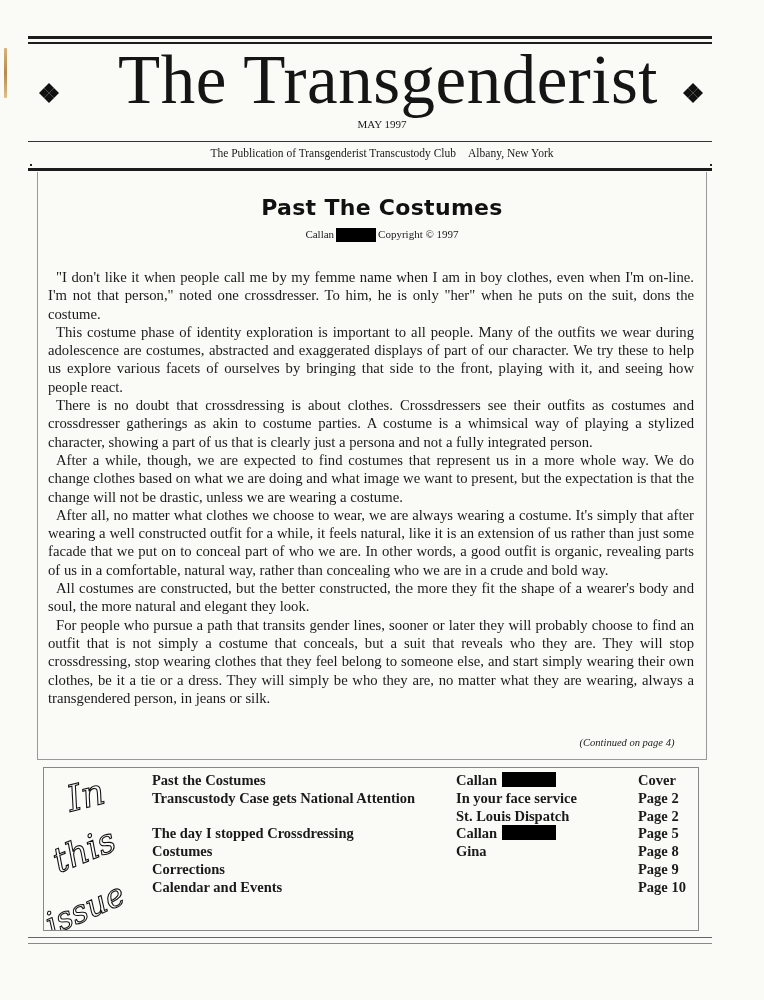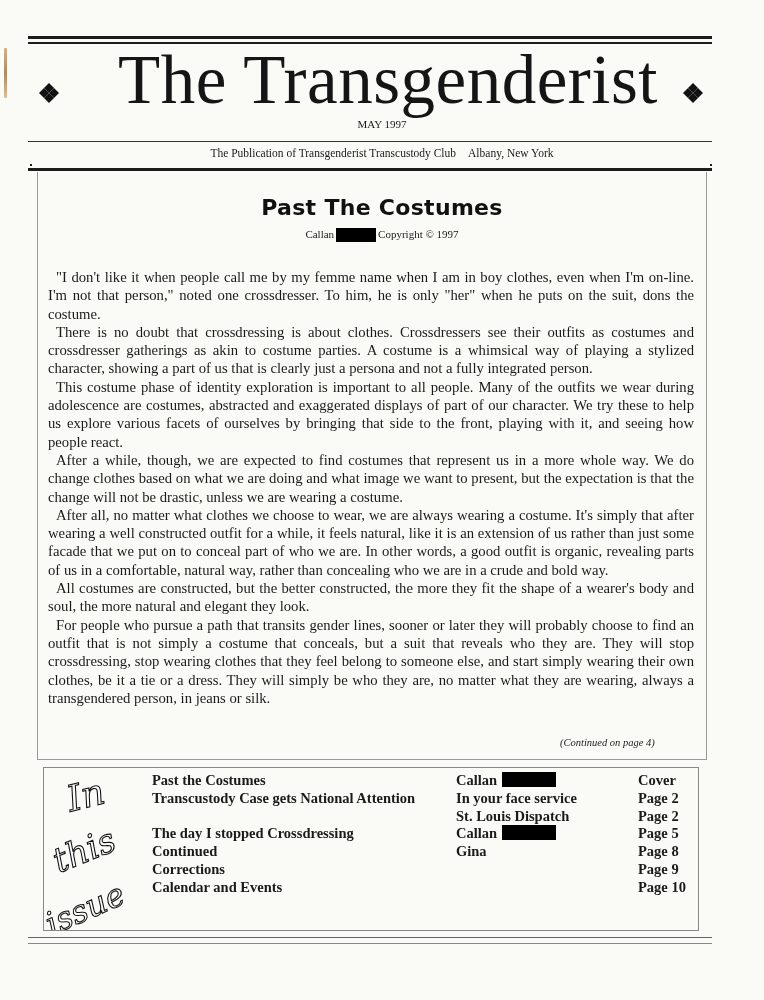--- a/index.html
+++ b/index.html
@@ -152,21 +152,21 @@
     }
     .article-body p {
       margin: 0;
       text-indent: 8px;
     }
     .continued {
       position: absolute;
       left: 560px;
       top: 737px;
       width: 134px;
-      text-align: left;
+      text-align: center;
       font-style: italic;
       font-size: 10.5px;
     }
     .toc-box {
       position: absolute;
       left: 43px;
       top: 767px;
       width: 656px;
       height: 164px;
       border: 1px solid #888;
@@ -256,22 +256,22 @@
 <div class="bottom-masthead-rule"></div>
 
 <div class="article-box"></div>
 <div class="article-title">Past The Costumes</div>
 <div class="byline">
   <span>Callan</span><span class="redact small"></span><span>Copyright © 1997</span>
 </div>
 
 <div class="article-body">
   <p>"I don't like it when people call me by my femme name when I am in boy clothes, even when I'm on-line. I'm not that person," noted one crossdresser.  To him, he is only "her" when he puts on the suit, dons the costume.</p>
+  <p>This costume phase of identity exploration is important to all people.  Many of the outfits we wear during adolescence are costumes, abstracted and exaggerated displays of part of our character.  We try these to help us explore various facets of ourselves by bringing that side to the front, playing with it, and seeing how people react.</p>
   <p>There is no doubt that crossdressing is about clothes.  Crossdressers see their outfits as costumes and crossdresser gatherings as akin to costume parties.  A costume is a whimsical way of playing a stylized character, showing a part of us that is clearly just a persona and not a fully integrated person.</p>
-  <p>This costume phase of identity exploration is important to all people.  Many of the outfits we wear during adolescence are costumes, abstracted and exaggerated displays of part of our character.  We try these to help us explore various facets of ourselves by bringing that side to the front, playing with it, and seeing how people react.</p>
   <p>After a while, though, we are expected to find costumes that represent us in a more whole way.  We do change clothes based on what we are doing and what image we want to present, but the expectation is that the change will not be drastic, unless we are wearing a costume.</p>
   <p>After all, no matter what clothes we choose to wear, we are always wearing a costume.  It's simply that after wearing a well constructed outfit for a while, it feels natural, like it is an extension of us rather than just some facade that we put on to conceal part of who we are.  In other words, a good outfit is organic, revealing parts of us in a comfortable, natural way, rather than concealing who we are in a crude and bold way.</p>
   <p>All costumes are constructed, but the better constructed, the more they fit the shape of a wearer's body and soul, the more natural and elegant they look.</p>
   <p>For people who pursue a path that transits gender lines, sooner or later they will probably choose to find an outfit that is not simply a costume that conceals, but a suit that reveals who they are.  They will stop crossdressing, stop wearing clothes that they feel belong to someone else, and start simply wearing their own clothes, be it a tie or a dress.  They will simply be who they are, no matter what they are wearing, always a transgendered person, in jeans or silk.</p>
 </div>
 <div class="continued">(Continued on page 4)</div>
 
 <div class="toc-box"></div>
 <div class="toc-art">
   <svg width="110" height="160" viewBox="0 0 110 160">
@@ -297,21 +297,21 @@
   <div class="toc-row">
     <span class="toc-author">St. Louis Dispatch</span>
     <span class="toc-page">Page 2</span>
   </div>
   <div class="toc-row">
     <span class="toc-title">The day I stopped Crossdressing</span>
     <span class="toc-author"><span>Callan</span><span class="redact"></span></span>
     <span class="toc-page">Page 5</span>
   </div>
   <div class="toc-row">
-    <span class="toc-title">Continued</span>
+    <span class="toc-title">Costumes</span>
     <span class="toc-author">Gina</span>
     <span class="toc-page">Page 8</span>
   </div>
   <div class="toc-row">
     <span class="toc-title">Corrections</span>
     <span class="toc-author"></span>
     <span class="toc-page">Page 9</span>
   </div>
   <div class="toc-row">
     <span class="toc-title">Calendar and Events</span>

